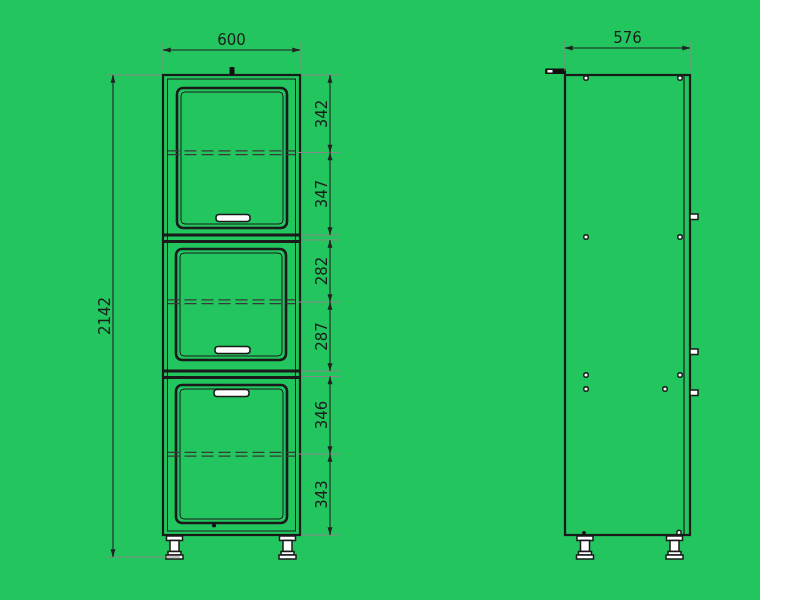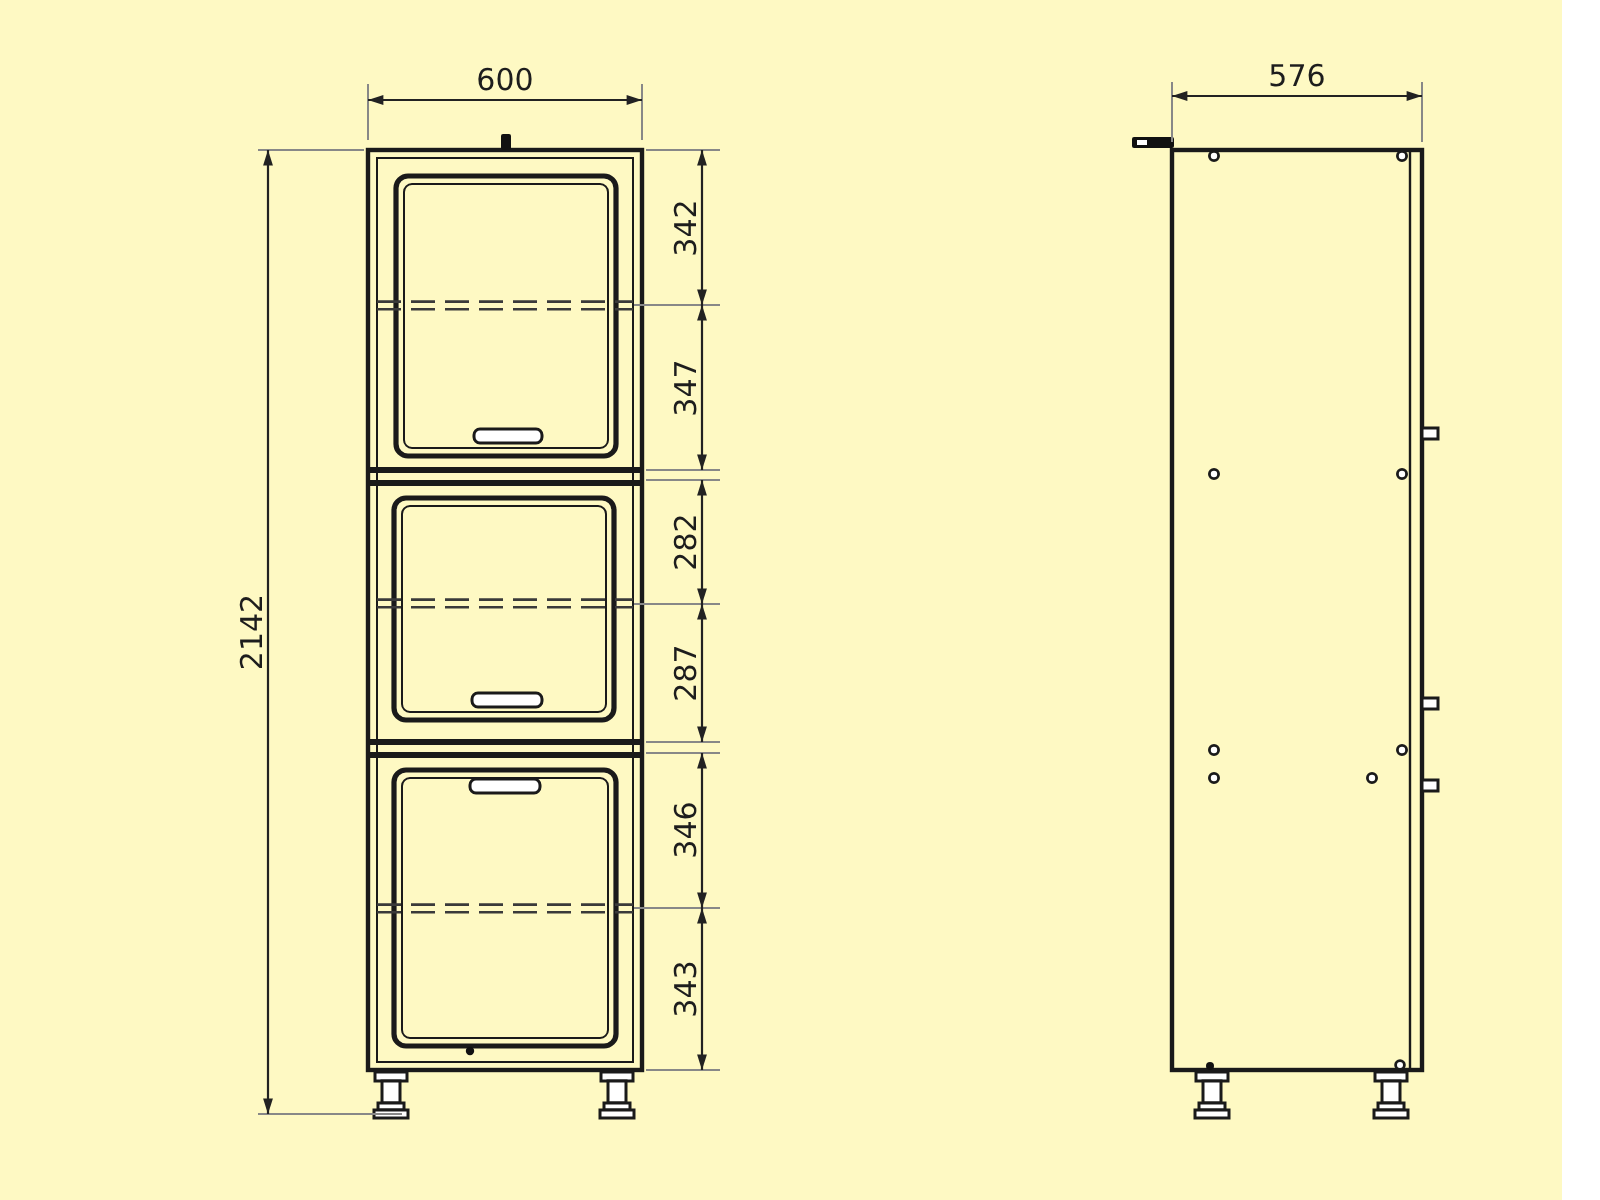--- a/index.html
+++ b/index.html
@@ -1,16 +1,16 @@
 <!DOCTYPE html>
 <html><head>
 <meta charset="utf-8">
 <style>
   html,body{margin:0;padding:0;background:#ffffff;}
-  .canvas{position:relative;width:760px;height:600px;background:#fef9c3;overflow:hidden;padding-left:21px;}
+  .canvas{position:relative;width:760px;height:600px;background:#22c55e;overflow:hidden;}
   svg{display:block;}
   .s1{stroke:#1a1a1a;stroke-width:1;fill:none;}
   .s12{stroke:#1a1a1a;stroke-width:1.2;fill:none;}
   .s2{stroke:#1a1a1a;stroke-width:2.2;fill:none;}
   .s25{stroke:#1a1a1a;stroke-width:2.6;fill:none;}
   .s3{stroke:#1a1a1a;stroke-width:3;fill:none;}
   .s15{stroke:#1a1a1a;stroke-width:1.5;fill:#ffffff;}
   .fill{fill:#111111;stroke:none;}
   .hole{stroke:#1a1a1a;stroke-width:1.4;fill:#ffffff;}
   .ext{stroke:#888888;stroke-width:1;fill:none;}

